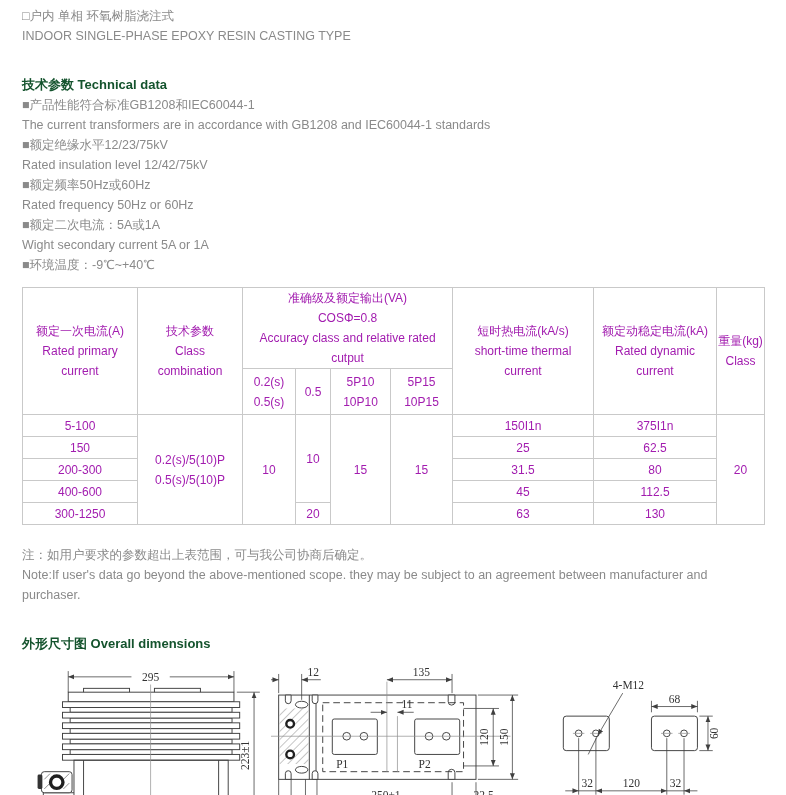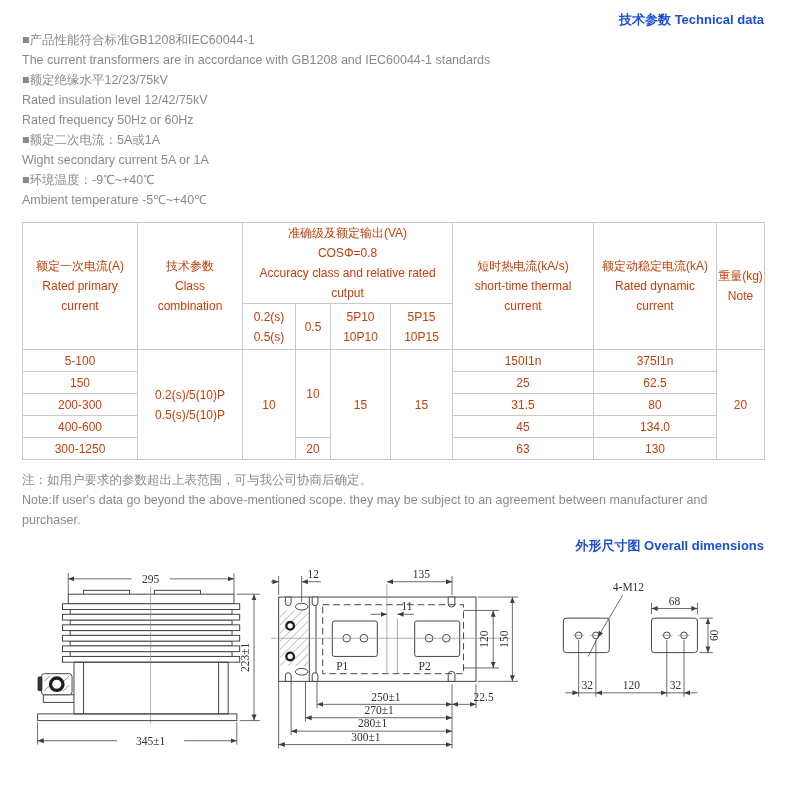--- a/index.html
+++ b/index.html
@@ -1,31 +1,31 @@
 <!DOCTYPE html>
 <html><head>
 <meta charset="utf-8">
 <style>
   html,body{margin:0;padding:0;background:#fff;}
   body{width:786px;font-family:"Liberation Sans",sans-serif;color:#878787;}
   .page{padding:4px 22px 10px 22px;}
   .line{font-size:12.5px;line-height:20px;color:#8a8a8a;}
-  .sec-heading{font-size:13px;font-weight:bold;color:#1d4ed8;line-height:20px;margin-top:6px;text-align:right;}
+  .sec-heading{font-size:13px;font-weight:bold;color:#14532d;line-height:20px;margin-top:29px;}
   .title-block{margin-top:2px;}
   
   table.tech{border-collapse:collapse;width:742px;table-layout:fixed;margin-top:12px;}
   table.tech th,table.tech td{border:1px solid #c9c9c9;text-align:center;vertical-align:middle;
-    font-weight:normal;color:#c2410c;font-size:12px;padding:0;line-height:20px;}
+    font-weight:normal;color:#a21caf;font-size:12px;padding:0;line-height:20px;}
   .pre{white-space:pre-line;}
   tr.hr1{height:72px;}
   tr.hr2{height:46px;}
   tr.br{height:22px;}
   th.grp{line-height:17px;}
   
-  .notes{margin-top:10px;}
+  .notes{margin-top:20px;}
   
   .drawings{display:flex;align-items:flex-start;gap:4px;margin-top:8px;margin-left:6px;}
   .ln{stroke:#3f3f3f;stroke-width:1;fill:none;}
   .fw{fill:#ffffff;stroke:#3f3f3f;stroke-width:1;}
   .cl{stroke:#909090;stroke-width:0.75;fill:none;}
   .dm{stroke:#3f3f3f;stroke-width:0.8;fill:none;}
   .dash{stroke-dasharray:7 4;}
   .hatchln{stroke:#8a8a8a;stroke-width:1;}
   text.dt{font-family:"Liberation Serif",serif;font-size:12px;fill:#333;}
 </style>
@@ -38,33 +38,37 @@
       <path d="M0,1.4 L9,5 L0,8.6 z" fill="#3f3f3f"></path>
     </marker>
     <pattern id="hat" width="6" height="6" patternUnits="userSpaceOnUse" patternTransform="rotate(45)">
       <line x1="0" y1="0" x2="0" y2="6" class="hatchln"></line>
     </pattern>
   </defs>
 </svg>
 
 <div class="page">
 
+  <div class="title-block">
+    <div class="line">□户内 单相 环氧树脂浇注式</div>
+    <div class="line">INDOOR SINGLE-PHASE EPOXY RESIN CASTING TYPE</div>
+  </div>
 
   <div class="sec-heading">技术参数 Technical data</div>
 
   <div>
     <div class="line">■产品性能符合标准GB1208和IEC60044-1</div>
     <div class="line">The current transformers are in accordance with GB1208 and IEC60044-1 standards</div>
     <div class="line">■额定绝缘水平12/23/75kV</div>
     <div class="line">Rated insulation level 12/42/75kV</div>
+    <div class="line">■额定频率50Hz或60Hz</div>
     <div class="line">Rated frequency 50Hz or 60Hz</div>
     <div class="line">■额定二次电流：5A或1A</div>
     <div class="line">Wight secondary current 5A or 1A</div>
     <div class="line">■环境温度：-9℃~+40℃</div>
-    <div class="line">Ambient temperature -5℃~+40℃</div>
   </div>
 
   <table class="tech">
     <colgroup>
       <col style="width:115px">
         <col style="width:105px">
         <col style="width:53px">
         <col style="width:35px">
       <col style="width:60px">
         <col style="width:62px">
@@ -84,21 +88,21 @@
 COSΦ=0.8
 Accuracy class and relative rated
 cutput</th>
         <th rowspan="2" class="pre">短时热电流(kA/s)
 short-time thermal
 current</th>
         <th rowspan="2" class="pre">额定动稳定电流(kA)
 Rated dynamic
 current</th>
         <th rowspan="2" class="pre">重量(kg)
-Note</th>
+Class</th>
       </tr>
       <tr class="hr2">
         <th class="pre">0.2(s)
 0.5(s)</th>
         <th>0.5</th>
         <th class="pre">5P10
 10P10</th>
         <th class="pre">5P15
 10P15</th>
       </tr>
@@ -120,21 +124,21 @@
         <td>62.5</td>
       </tr>
       <tr class="br">
         <td>200-300</td>
         <td>31.5</td>
         <td>80</td>
       </tr>
       <tr class="br">
         <td>400-600</td>
         <td>45</td>
-        <td>134.0</td>
+        <td>112.5</td>
       </tr>
       <tr class="br">
         <td>300-1250</td>
         <td>20</td>
         <td>63</td>
         <td>130</td>
       </tr>
     </tbody>
   </table>
 

